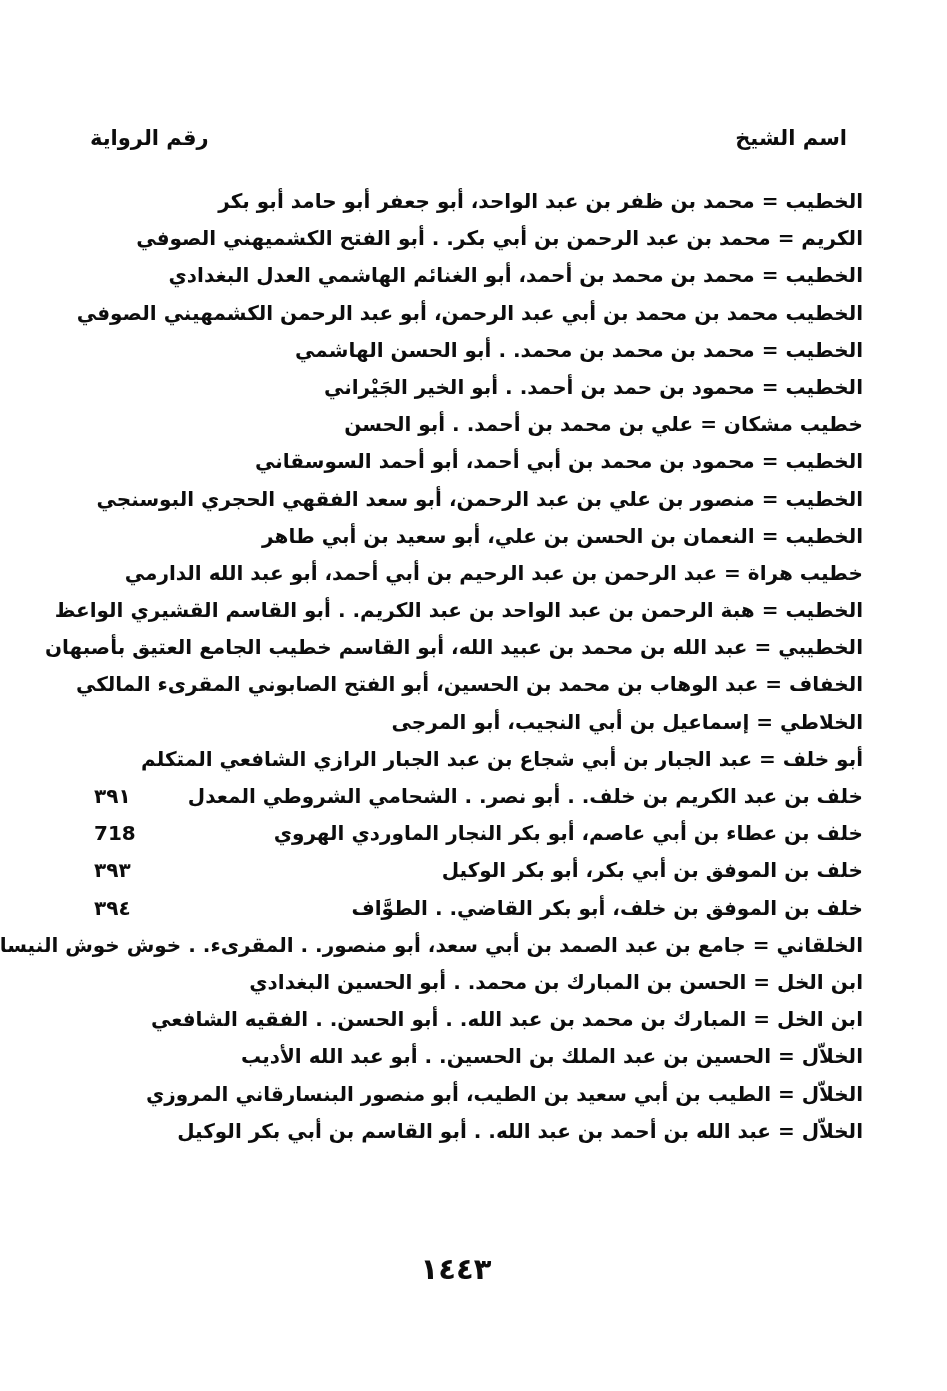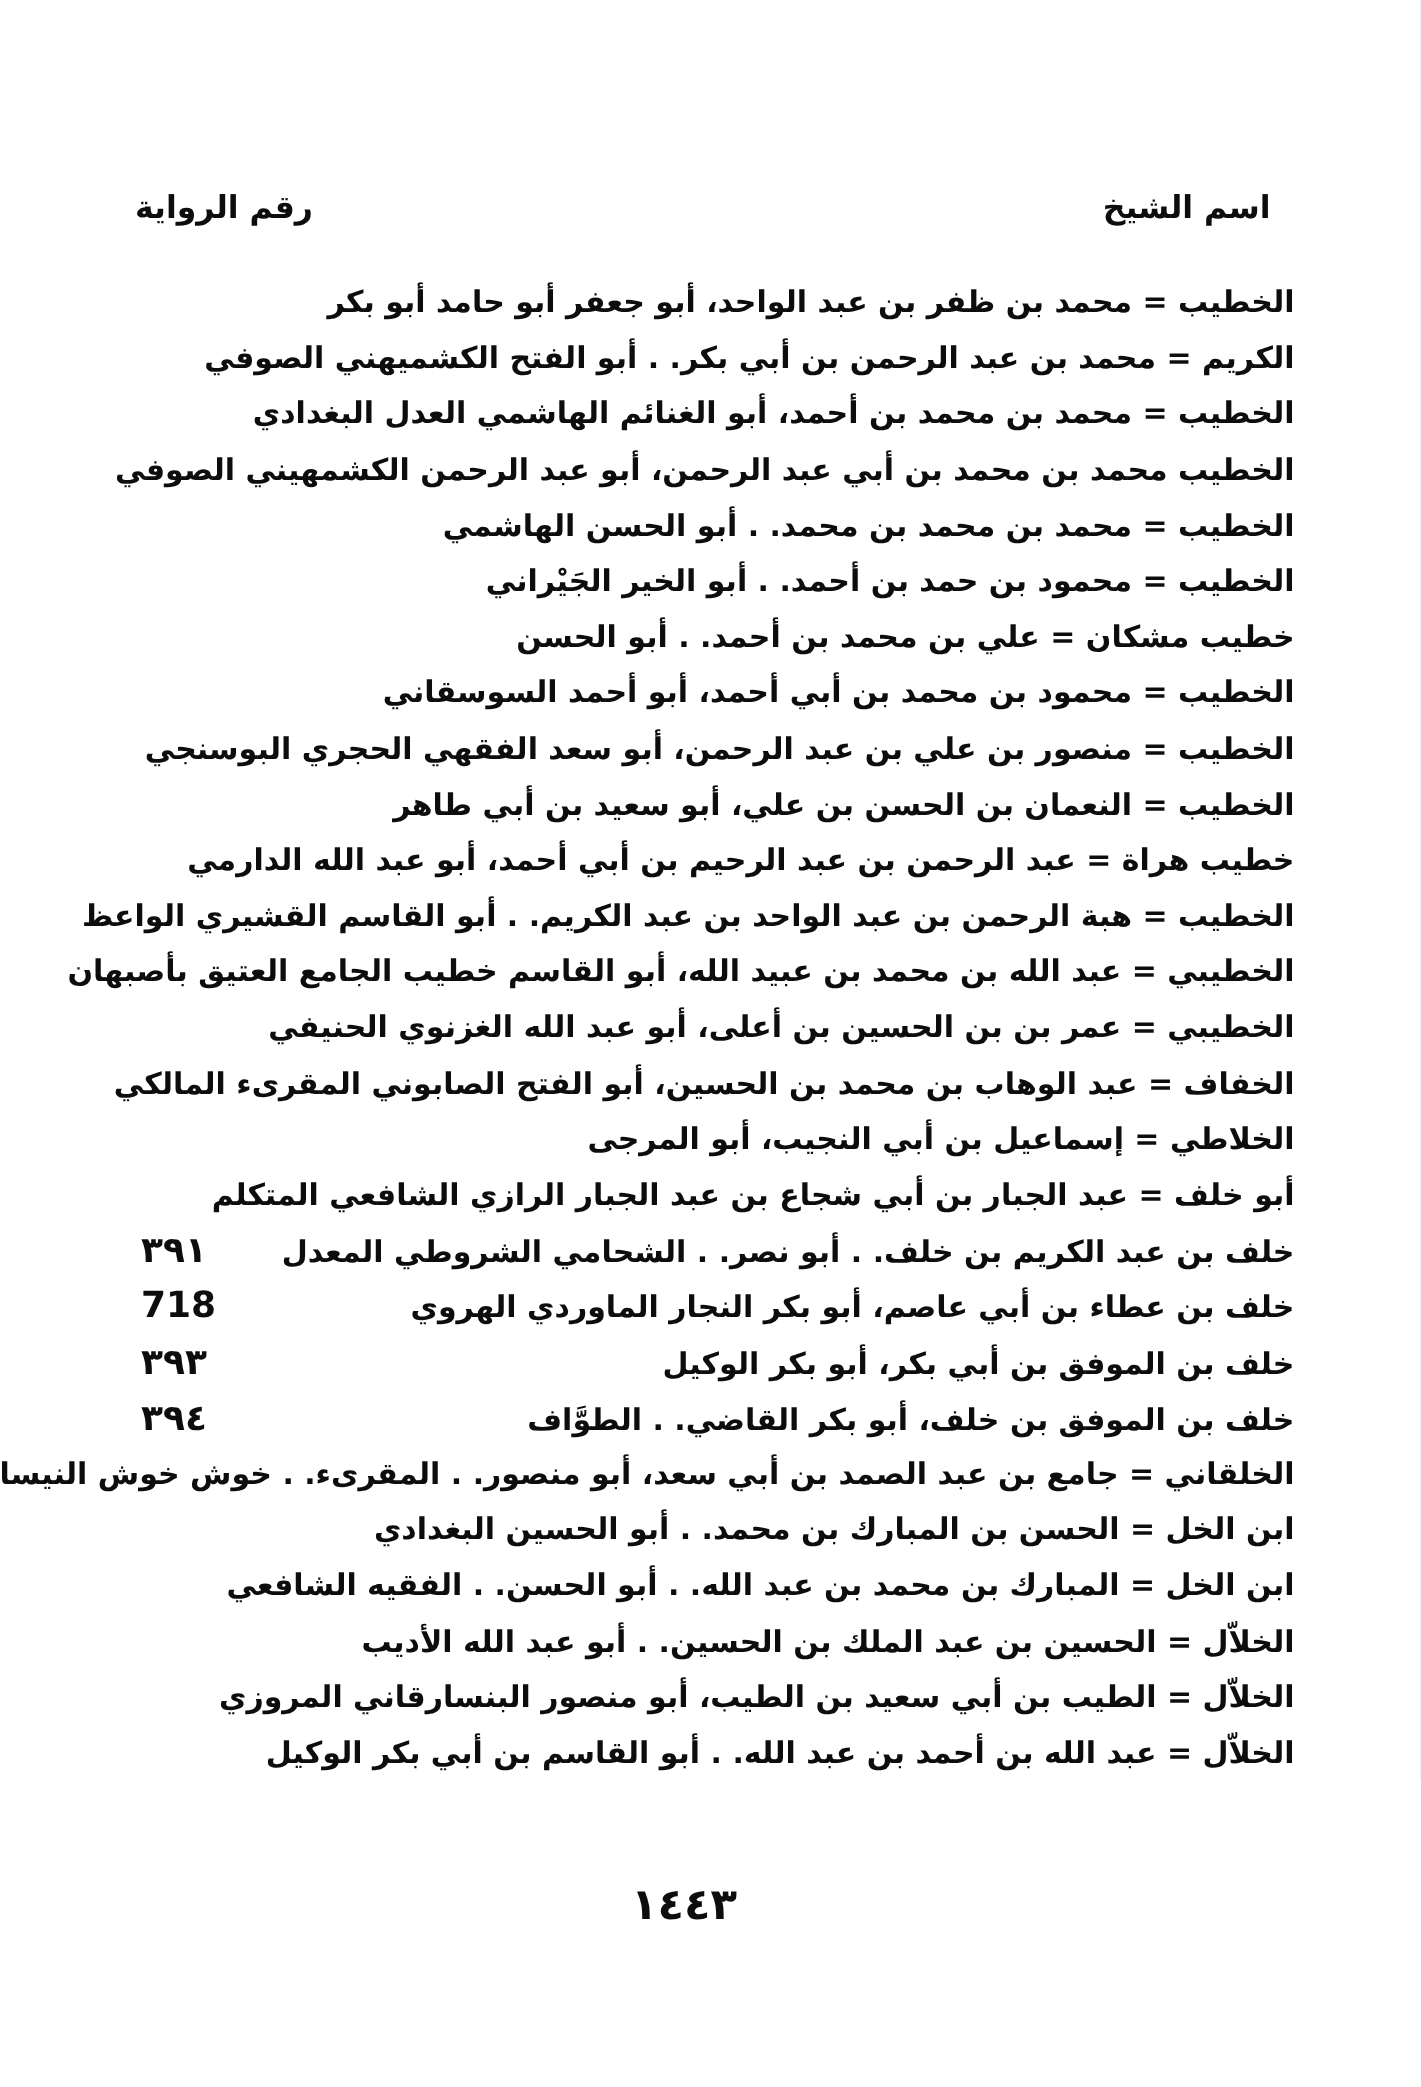--- a/index.html
+++ b/index.html
@@ -42,21 +42,21 @@
     height: 37.2px;
     line-height: 37.2px;
     font-size: 20px;
     font-weight: 700;
     white-space: nowrap;
   }
   .entry-text {
     letter-spacing: 0;
   }
   .entry-number {
-    font-size: 24px;
+    font-size: 20px;
     padding-left: 2px;
   }
   .footer {
     position: absolute;
     top: 1252px;
     left: 0;
     width: 912px;
     text-align: center;
     font-size: 29px;
     font-weight: 700;
@@ -120,24 +120,20 @@
       </div>
       <div class="entry-row">
         <span class="entry-text">الخطيب = هبة الرحمن بن عبد الواحد بن عبد الكريم. . أبو القاسم القشيري الواعظ</span>
         <span class="entry-number"></span>
       </div>
       <div class="entry-row">
         <span class="entry-text">الخطيبي = عبد الله بن محمد بن عبيد الله، أبو القاسم خطيب الجامع العتيق بأصبهان</span>
         <span class="entry-number"></span>
       </div>
       <div class="entry-row">
-        <span class="entry-text">الخطيبي = عمر بن بن الحسين بن أعلى، أبو عبد الله الغزنوي الحنيفي</span>
-        <span class="entry-number"></span>
-      </div>
-      <div class="entry-row">
         <span class="entry-text">الخفاف = عبد الوهاب بن محمد بن الحسين، أبو الفتح الصابوني المقرىء المالكي</span>
         <span class="entry-number"></span>
       </div>
       <div class="entry-row">
         <span class="entry-text">الخلاطي = إسماعيل بن أبي النجيب، أبو المرجى</span>
         <span class="entry-number"></span>
       </div>
       <div class="entry-row">
         <span class="entry-text">أبو خلف = عبد الجبار بن أبي شجاع بن عبد الجبار الرازي الشافعي المتكلم</span>
         <span class="entry-number"></span>

